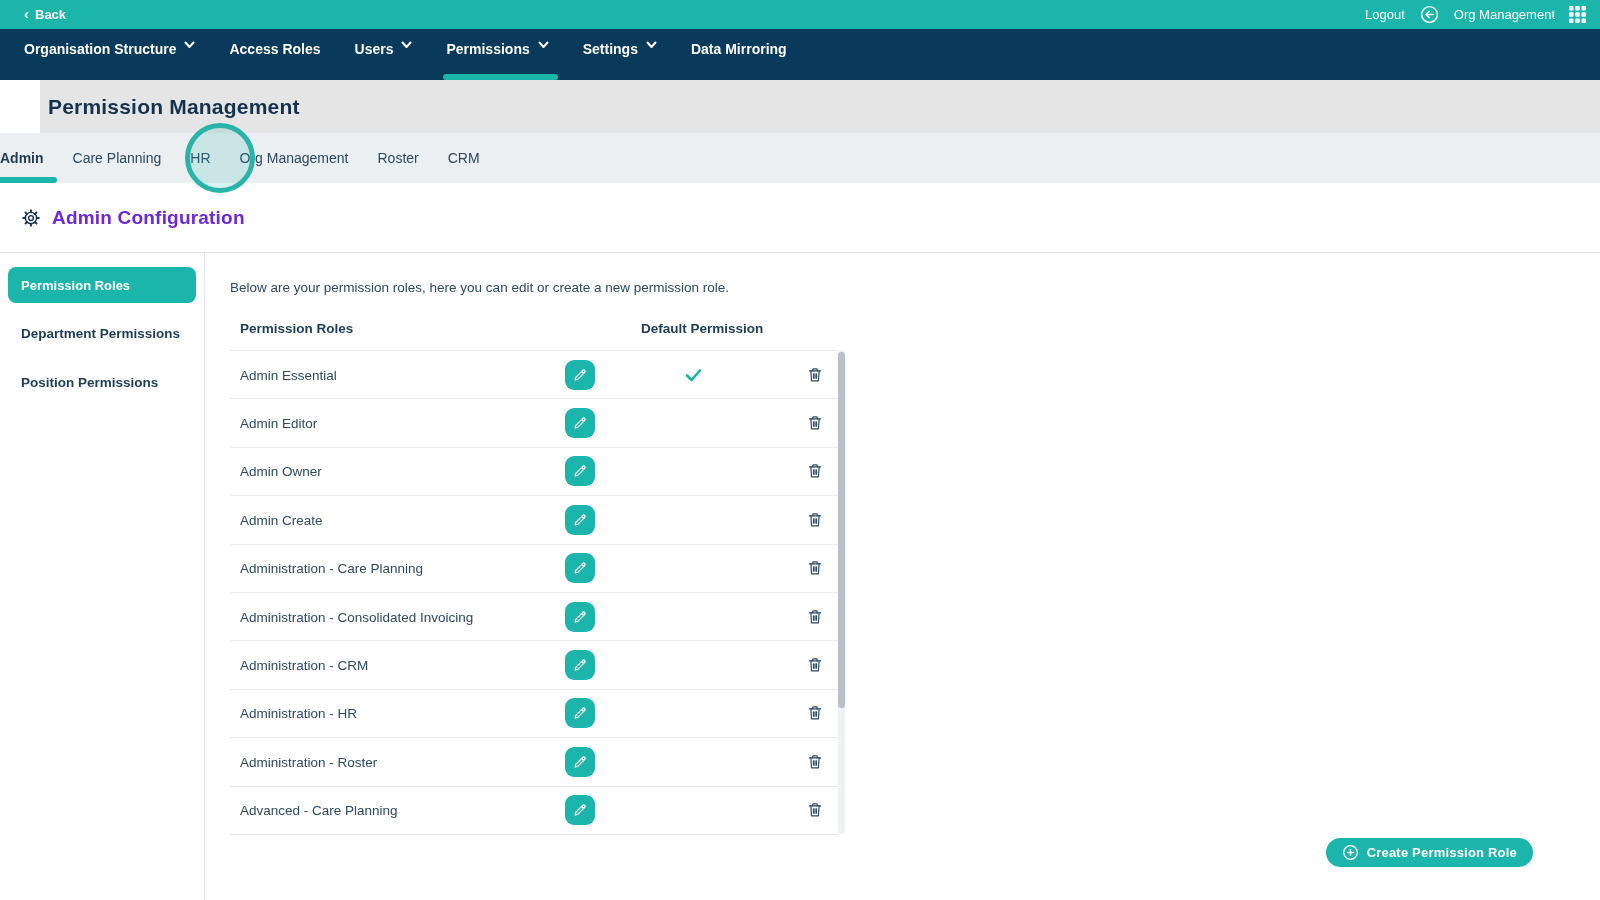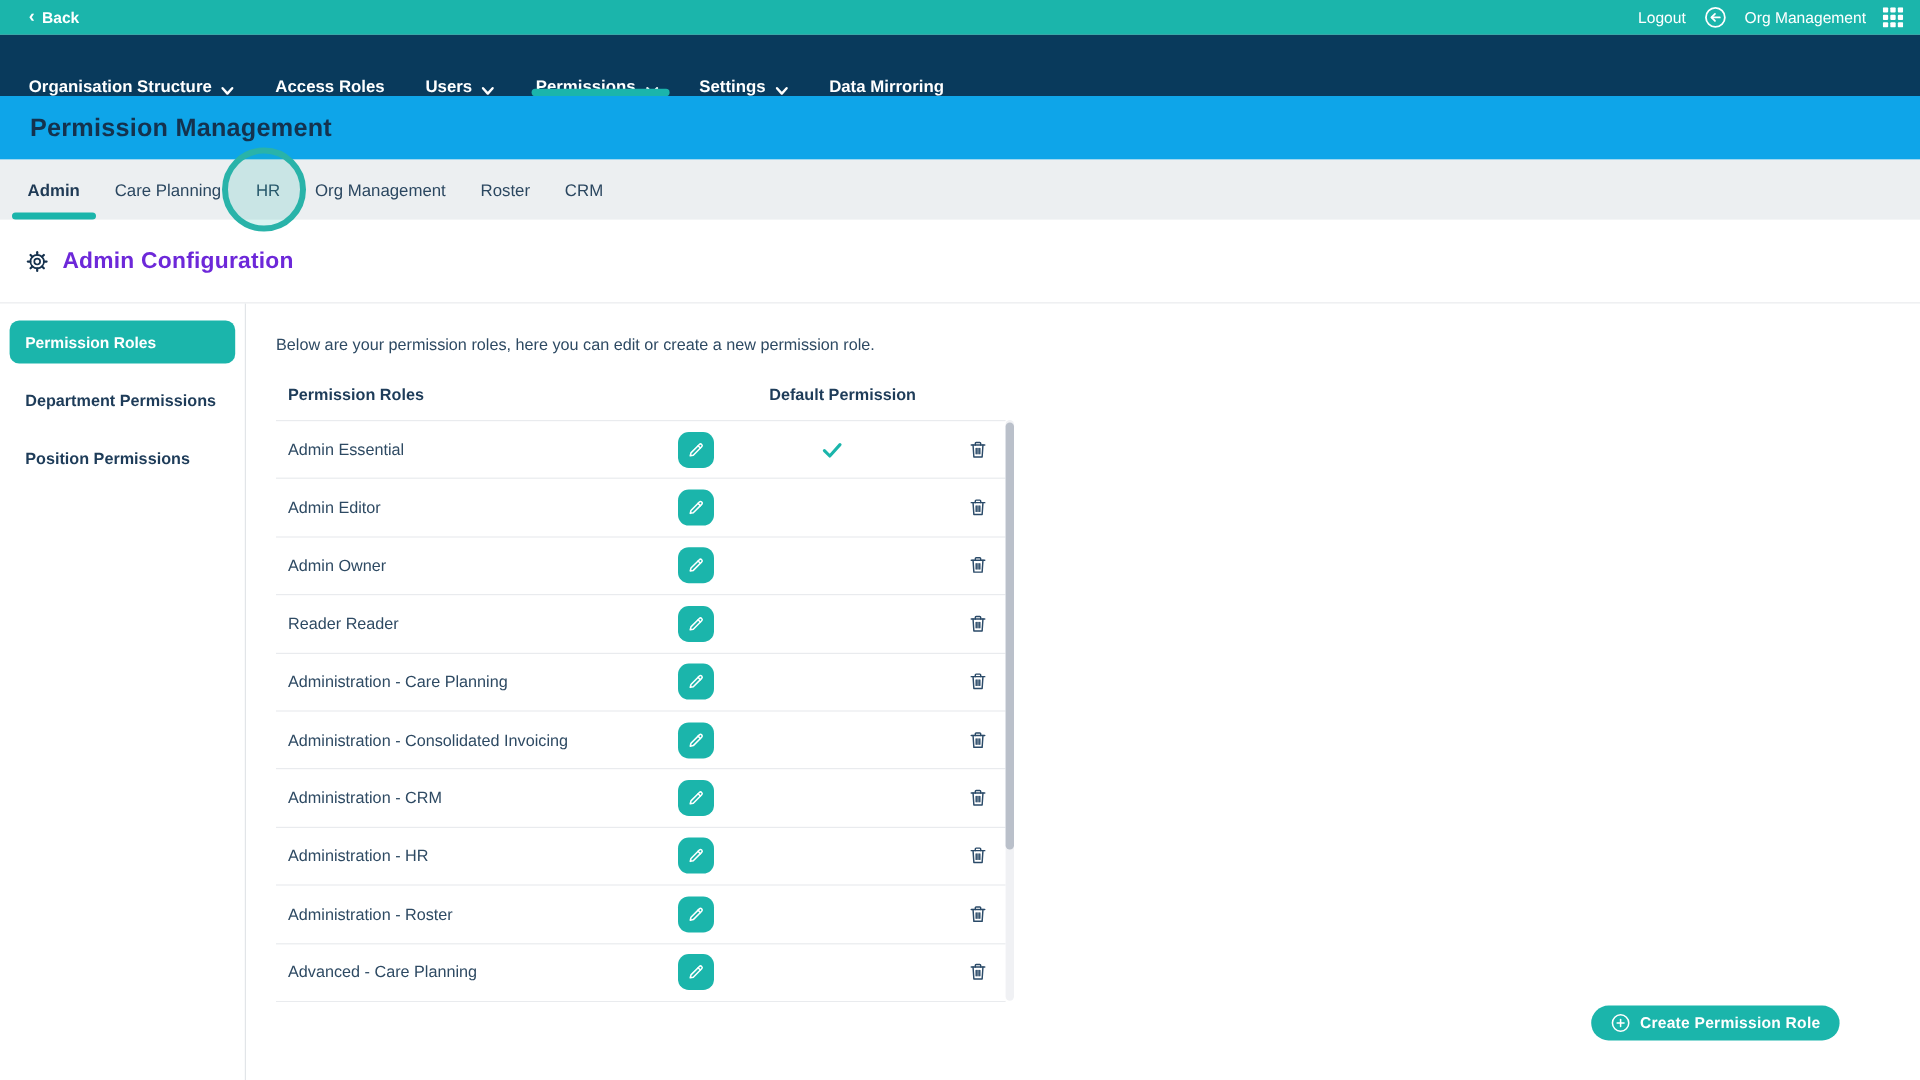--- a/index.html
+++ b/index.html
@@ -16,34 +16,34 @@
     padding:0 14px 0 24px; font-size:13px;
   }
   .back { display:flex; align-items:center; gap:6px; font-weight:700; cursor:pointer; }
   .back-chev { font-size:15px; line-height:1; margin-top:-2px; }
   .topbar-right { display:flex; align-items:center; gap:14px; font-weight:400; }
   .topbar-right .tb-link { cursor:pointer; }
 
   
   .navbar { height:51px; background:#093A5C; display:flex; align-items:stretch; padding-left:7px; }
   .nav-item {
-    position:relative; display:flex; align-items:flex-end; gap:8px;
-    padding:0 17px; color:#fff; font-size:14px; font-weight:600; cursor:pointer; white-space:nowrap;
+    position:relative; display:flex; align-items:flex-start; gap:8px;
+    padding:0 17px; color:#fff; font-size:14px; font-weight:600; cursor:pointer; white-space:nowrap;margin-top:12px;
   }
   .nav-item.active::after {
     content:""; position:absolute; left:14px; right:8px; bottom:0; height:6px;
     background:#1BB5AB; border-radius:4px;
   }
 
   
-  .title-band { height:53px; display:flex; align-items:center; padding-left:25px; background:#0ea5e9; }
+  .title-band { height:53px; display:flex; align-items:center; padding-left:8px; background:#e5e5e5;margin-left:40px; }
   .page-title { font-size:21px; font-weight:700; color:#14324E; letter-spacing:.2px; }
 
   
-  .tabstrip { position:relative; height:50px; background:#ECEFF1; display:flex; align-items:stretch; padding-left:23px; }
+  .tabstrip { position:relative; height:50px; background:#ECEFF1; display:flex; align-items:stretch; }
   .tab { position:relative; display:flex; align-items:center; margin-right:29px; font-size:14px; color:#2B4760; cursor:pointer; white-space:nowrap; }
   .tab.active { font-weight:700; color:#1F3A55; }
   .tab.active::after {
     content:""; position:absolute; left:-13px; right:-13px; bottom:0; height:6px;
     background:#1BB5AB; border-radius:4px;
   }
   .click-circle {
     position:absolute; left:185px; top:-10px; width:70px; height:70px; border-radius:50%;
     border:5px solid #29B3A9; background:rgba(27,181,171,0.17); z-index:4; pointer-events:none;
   }
@@ -270,21 +270,21 @@
                 <path d="M4.5 6.5h15"></path>
                 <path d="M9 6.5V4.7a1 1 0 0 1 1-1h4a1 1 0 0 1 1 1v1.8"></path>
                 <path d="M6.5 6.5l.9 13.2h9.2l.9-13.2"></path>
                 <line x1="10" y1="10.3" x2="10" y2="16.2"></line>
                 <line x1="12" y1="10.3" x2="12" y2="16.2"></line>
                 <line x1="14" y1="10.3" x2="14" y2="16.2"></line>
               </svg>
             </button>
           </div>
           <div class="row">
-            <span class="row-name">Reader Reader</span>
+            <span class="row-name">Admin Create</span>
             <button class="edit-btn">
               <svg width="16" height="16" viewBox="0 0 24 24" fill="none" stroke="#fff" stroke-width="1.9" stroke-linecap="round" stroke-linejoin="round">
                 <path d="M4.8 19.2l.9-3.6L16.2 5.1a2.05 2.05 0 0 1 2.9 2.9L8.6 18.5l-3.8.7z"></path>
                 <path d="M14.6 6.7l2.9 2.9"></path>
               </svg>
             </button>
             <button class="trash-btn">
               <svg width="18" height="19" viewBox="0 0 24 24" fill="none" stroke="#2A4A68" stroke-width="1.6" stroke-linecap="round" stroke-linejoin="round">
                 <path d="M4.5 6.5h15"></path>
                 <path d="M9 6.5V4.7a1 1 0 0 1 1-1h4a1 1 0 0 1 1 1v1.8"></path>

